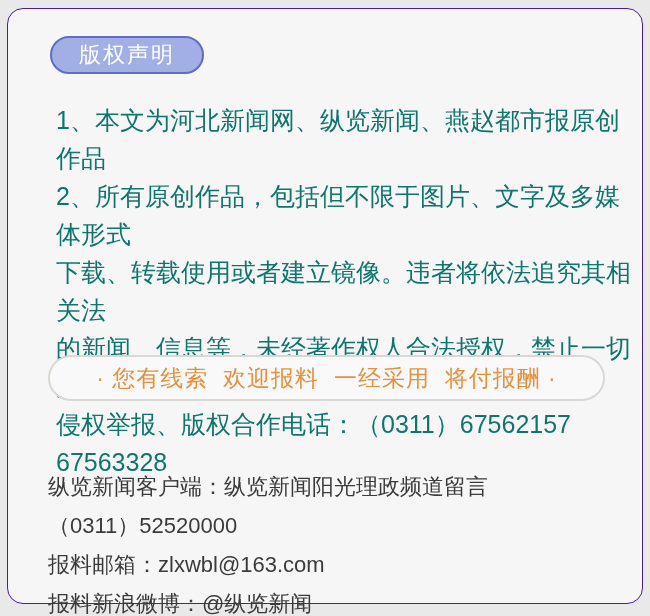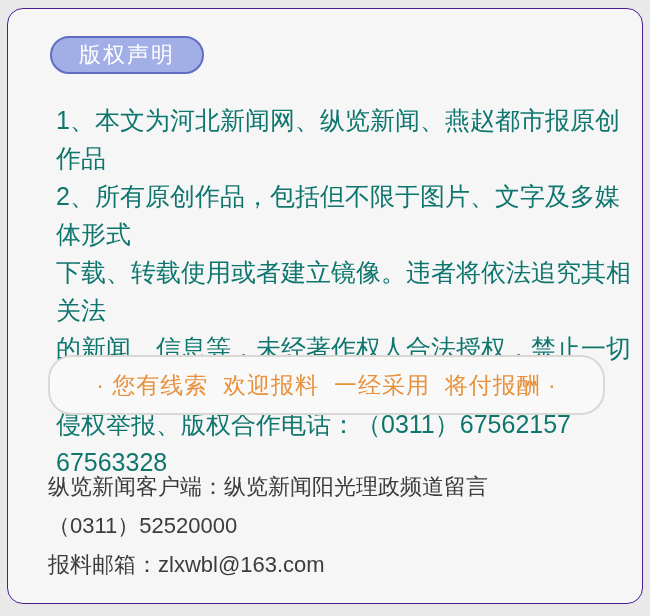--- a/index.html
+++ b/index.html
@@ -50,21 +50,21 @@
     color: #0f766e;
     font-size: 25px;
     line-height: 38px;
     margin-left: 8px;
   }
   .tip-pill {
     position: absolute;
     left: 40px;
     top: 346px;
     width: 557px;
-    height: 60px;
+    height: 46px;
     background: #f9f9f9;
     border: 2px solid #dad8d4;
     border-radius: 24px;
     box-sizing: border-box;
     display: flex;
     align-items: center;
     justify-content: center;
     color: #e8913c;
     font-size: 23px;
     white-space: pre;
@@ -115,15 +115,19 @@
       <span class="label">纵览新闻客户端：</span>
       <span class="value">纵览新闻阳光理政频道留言</span>
     </div>
     <div class="contact-row">
       <span class="value">（0311）52520000</span>
     </div>
     <div class="contact-row">
       <span class="label">报料邮箱：</span>
       <span class="value">zlxwbl@163.com</span>
     </div>
+    <div class="contact-row">
+      <span class="label">报料新浪微博：</span>
+      <span class="value">@纵览新闻</span>
+    </div>
   </div>
 
 </div>
 
 </body></html>

